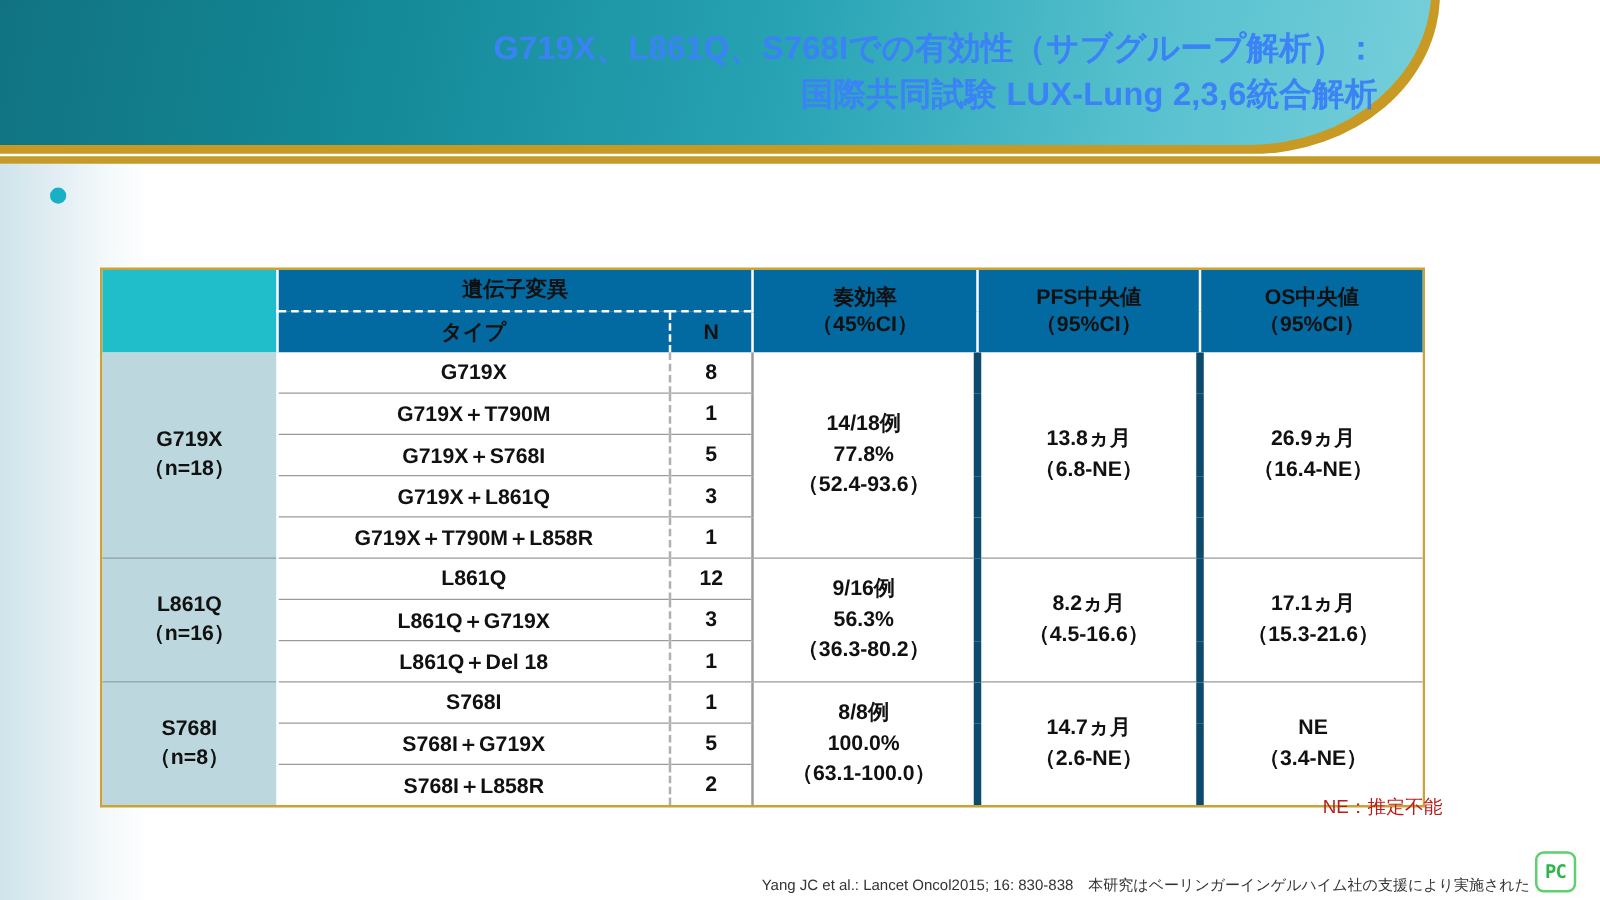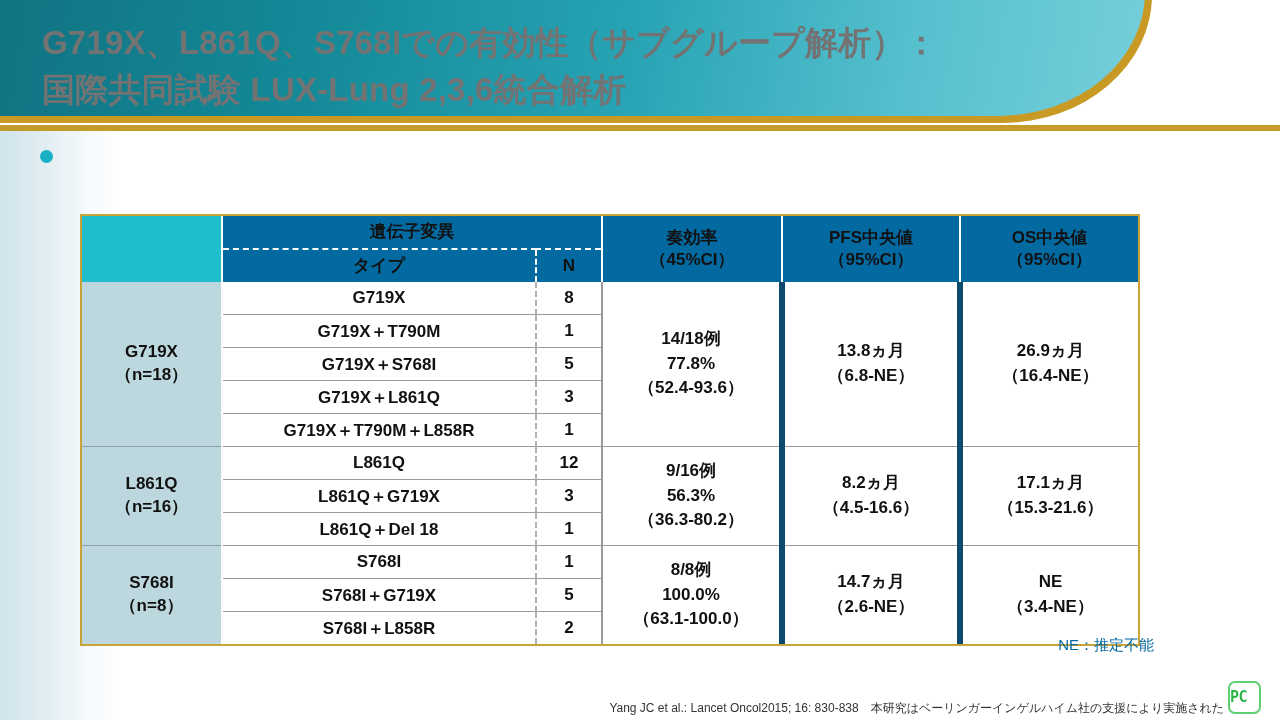--- a/index.html
+++ b/index.html
@@ -53,27 +53,28 @@
     width: 1185px;
     height: 126px;
     background: linear-gradient(100deg, #11707f 0%, #138896 28%, #27a3b4 56%, #56c0ce 80%, #76cfda 100%);
     border-bottom-right-radius: 147px 124px;
   }
   .header-title {
     position: absolute;
     left: 42px;
     top: 20px;
     width: 1060px;
-    color: #737373;
-    font-size: 33px;
+    color: #3b82f6;
+    font-size: 26px;
     font-weight: bold;
     line-height: 1.42;
     letter-spacing: 0.2px;
     white-space: pre-line;
     z-index: 4;
+    text-align: right;
   }
 
   
   .gold-rule {
     position: absolute;
     left: 0;
     top: 125px;
     width: 1280px;
     height: 6px;
     background: #c49a28;
@@ -205,21 +206,21 @@
   .metric.no-left { border-left: none; }
   .metric.last-col { border-right: none; }
   .metric.bottom-none { border-bottom: none; }
 
   
   .ne-note {
     position: absolute;
     right: 126px;
     top: 636px;
     font-size: 15px;
-    color: #0369a1;
+    color: #b91c1c;
     z-index: 5;
   }
   .citation {
     position: absolute;
     right: 56px;
     top: 700px;
     font-size: 12px;
     color: #333333;
     z-index: 5;
     white-space: pre;
@@ -231,21 +232,21 @@
     left: 1228px;
     top: 681px;
     width: 29px;
     height: 29px;
     border: 2px solid #5fcf72;
     border-radius: 7px;
     background: #ffffff;
     z-index: 6;
     display: flex;
     align-items: center;
-    justify-content: flex-start;
+    justify-content: center;
   }
   .pc-logo span {
     color: #2fb54a;
     font-size: 15px;
     font-weight: bold;
     font-family: "DejaVu Sans Mono", monospace;
     letter-spacing: -0.5px;
     line-height: 1;
   }
 </style>

